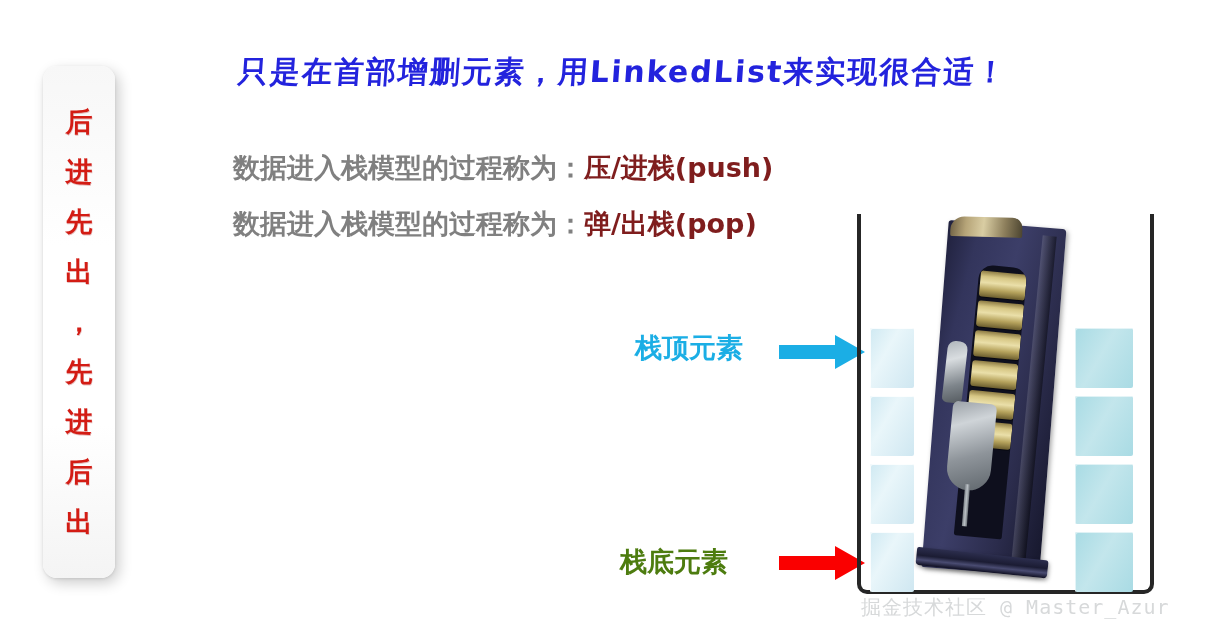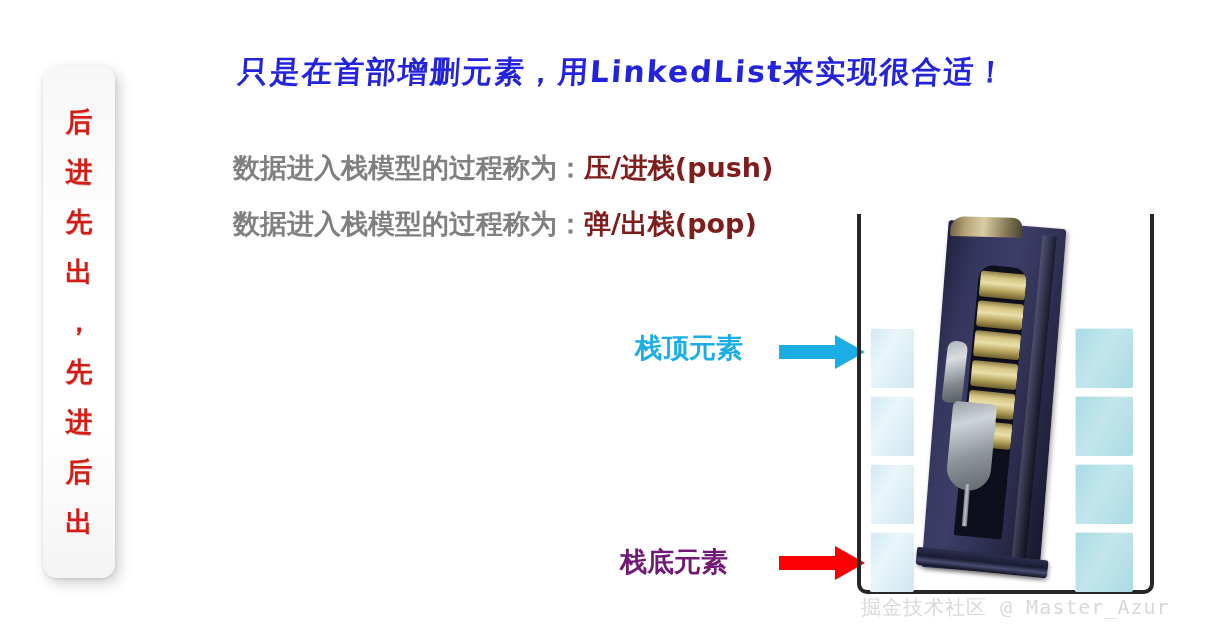--- a/index.html
+++ b/index.html
@@ -57,21 +57,21 @@
   .statement .lead{color:#808080;font-family:Liberation Mono, monospace;}
   .statement .hl{color:#7f1d1d;}
 
   
   .annot{
     position:absolute;white-space:nowrap;
     font-size:27px;font-weight:bold;
     font-family:"DejaVu Sans","Liberation Sans",sans-serif;
   }
   .annot-top{left:620px;top:330px;color:#1BAEE5;margin-left:15px;}
-  .annot-bottom{left:620px;top:544px;color:#701a75;}
+  .annot-bottom{left:620px;top:544px;color:#4d7c0f;}
 
   
   .arrow{position:absolute;height:34px;}
   .arrow svg{display:block;}
   .arrow-top{left:779px;top:335px;width:86px;}
   .arrow-bottom{left:779px;top:546px;width:86px;}
 
   
   .stack-frame{
     position:absolute;left:857px;top:214px;width:297px;height:380px;

